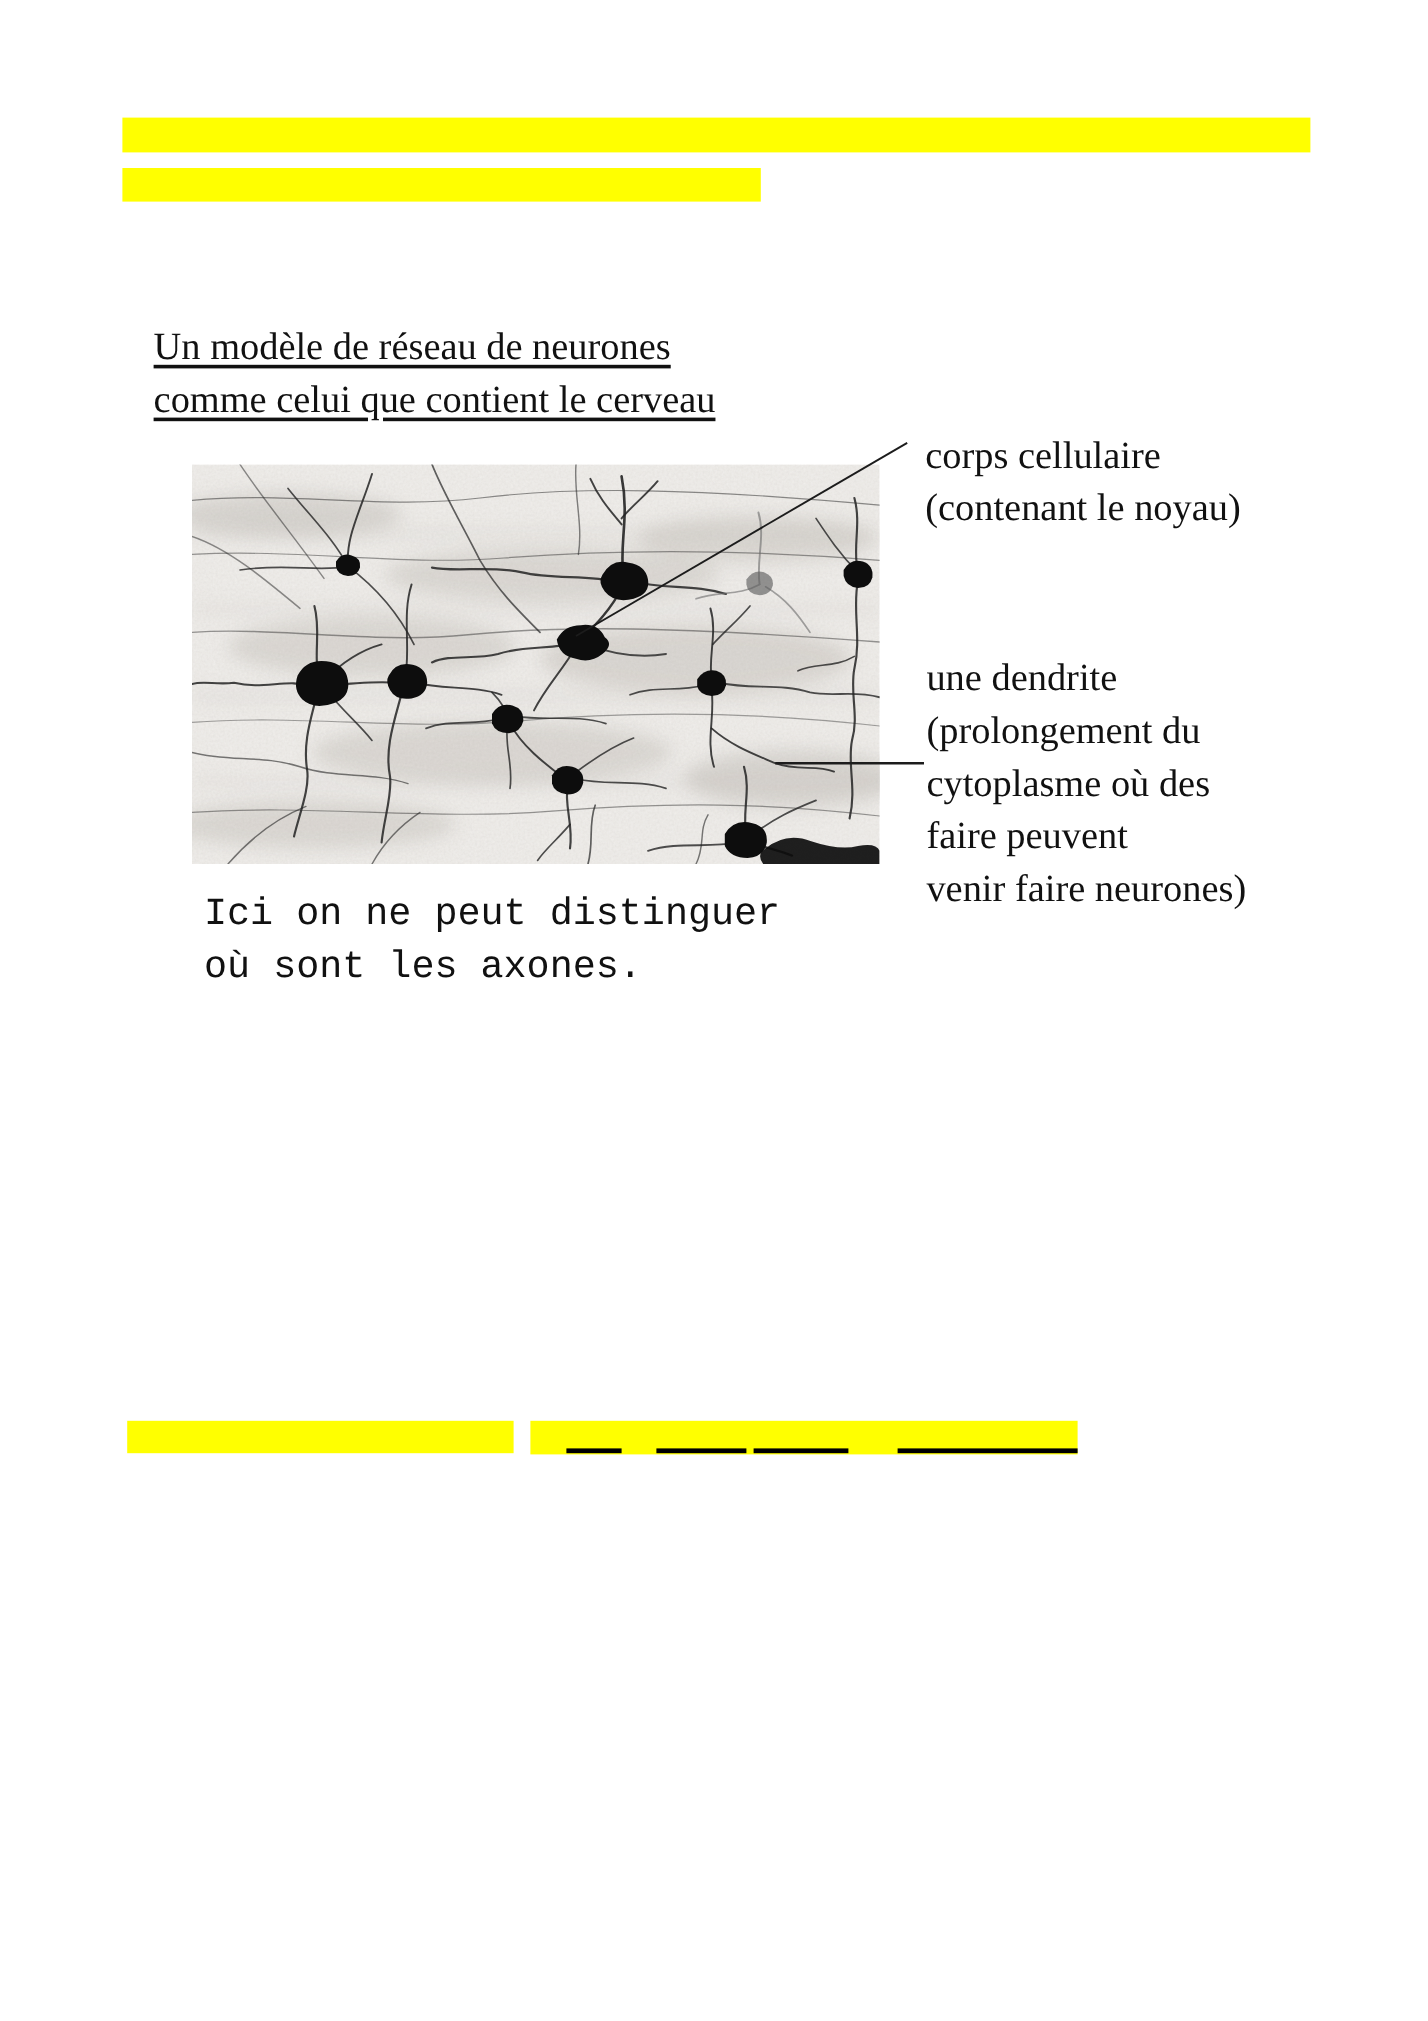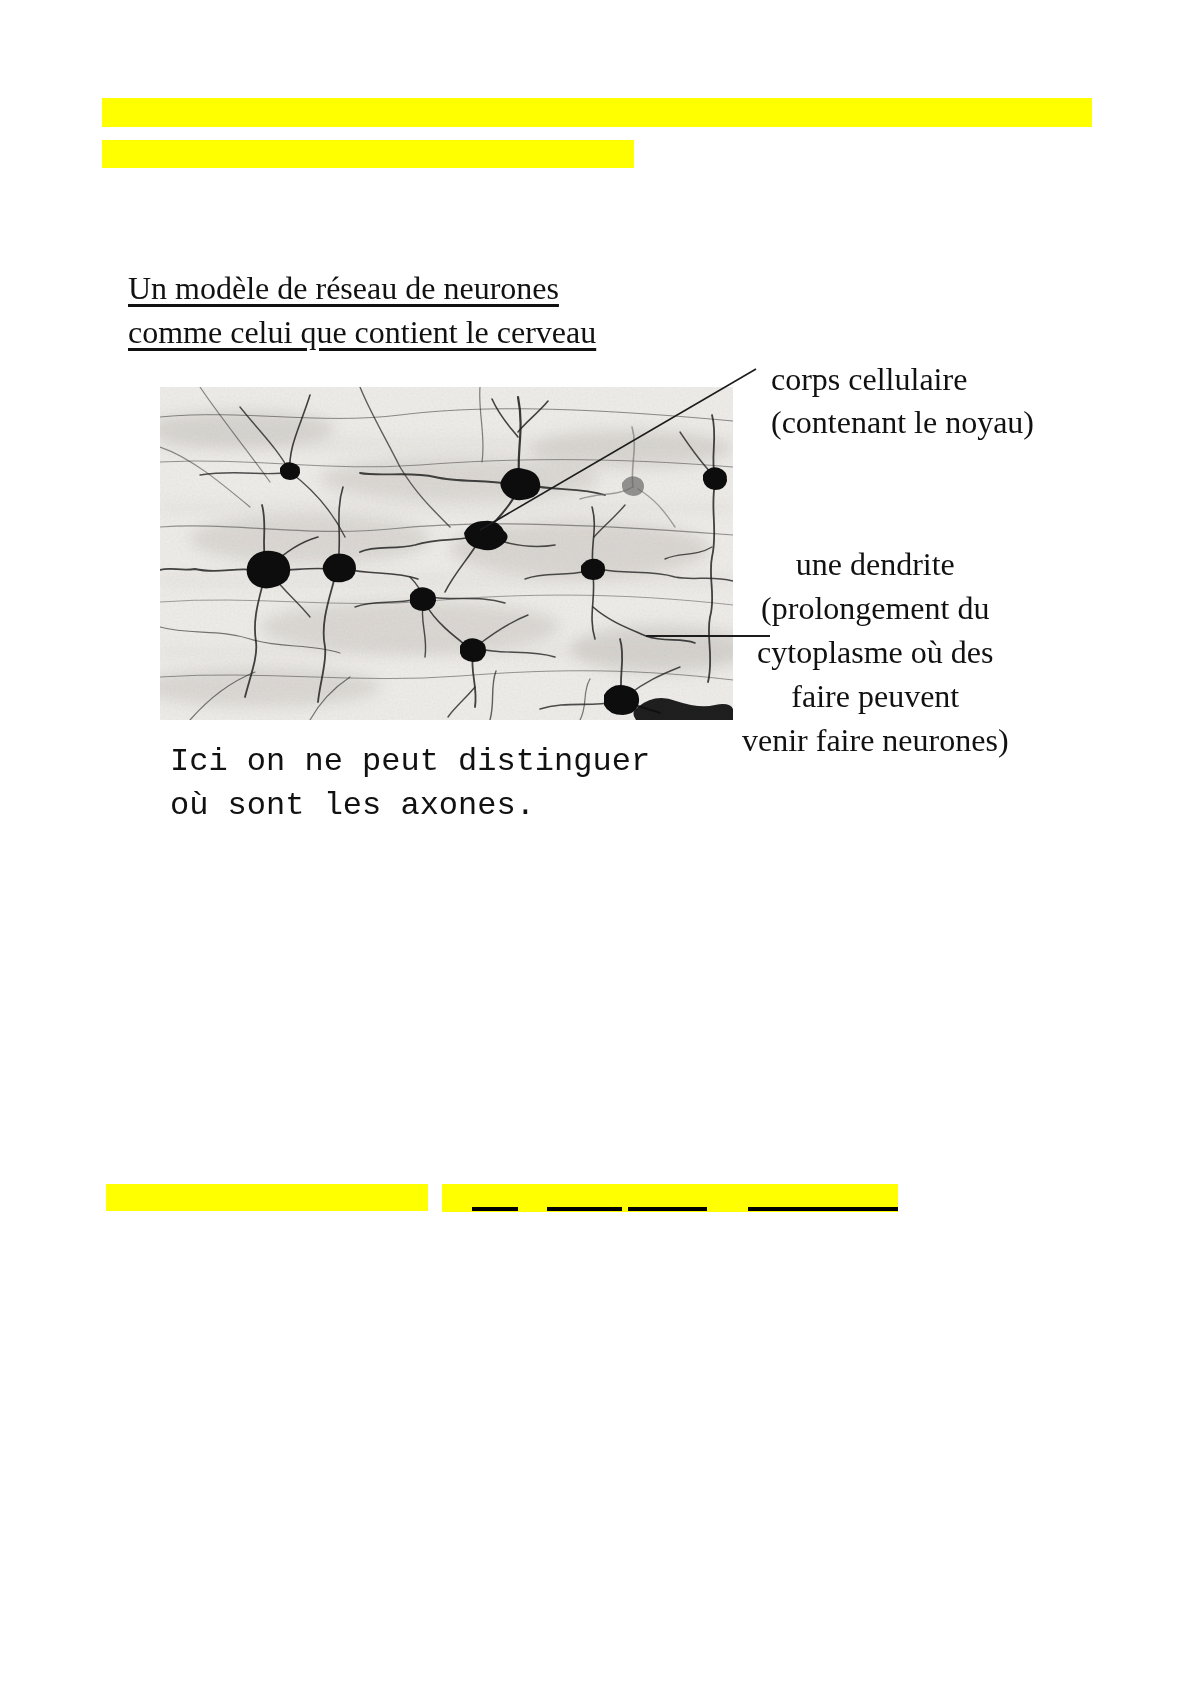--- a/index.html
+++ b/index.html
@@ -38,21 +38,21 @@
     text-decoration-thickness: 2.5px;
     text-underline-offset: 5px;
   }
   .fig-label {
     position: absolute;
     font-size: 32px;
     line-height: 44px;
     white-space: nowrap;
   }
   .label-corps { left: 760px; top: 358px; line-height: 43px; margin-left: 11px; }
-  .label-dendrite { left: 742px; top: 542px; text-align: center; }
+  .label-dendrite { left: 772px; top: 542px; }
   .fig-caption { left: 170px; top: 740px; font-family: Liberation Mono, monospace; }
   .micrograph {
     position: absolute;
     left: 160px;
     top: 387px;
     width: 573px;
     height: 333px;
   }
   .annotation-overlay {
     position: absolute;

